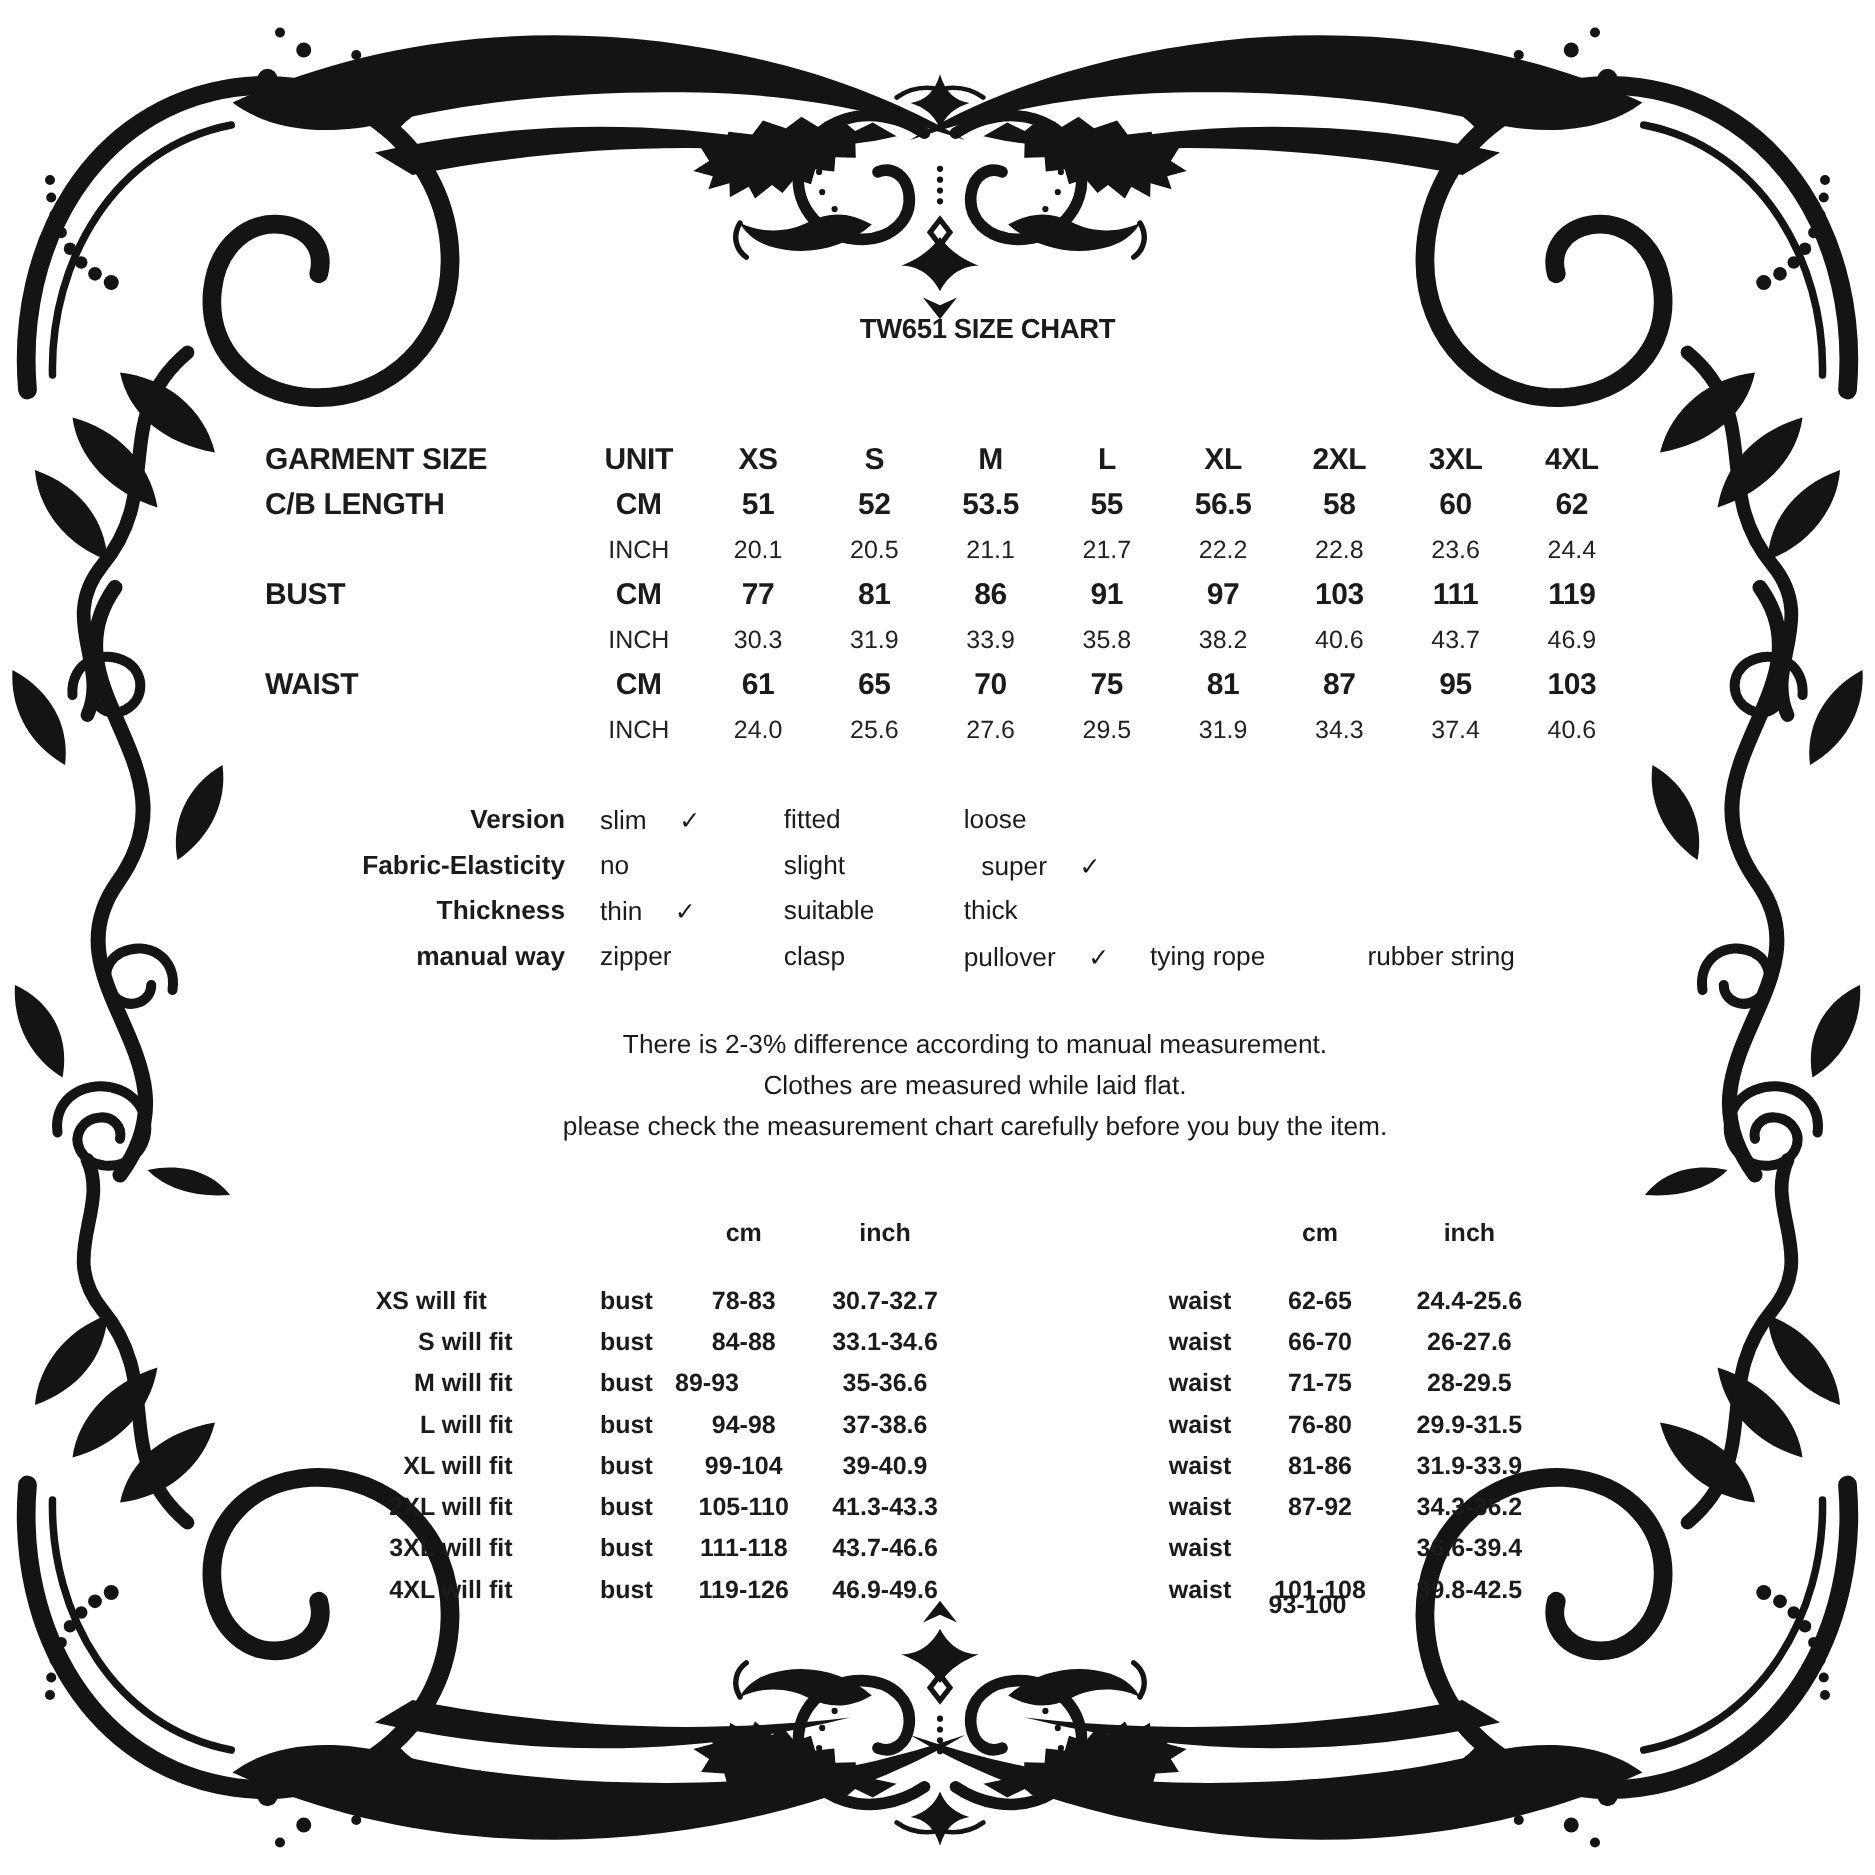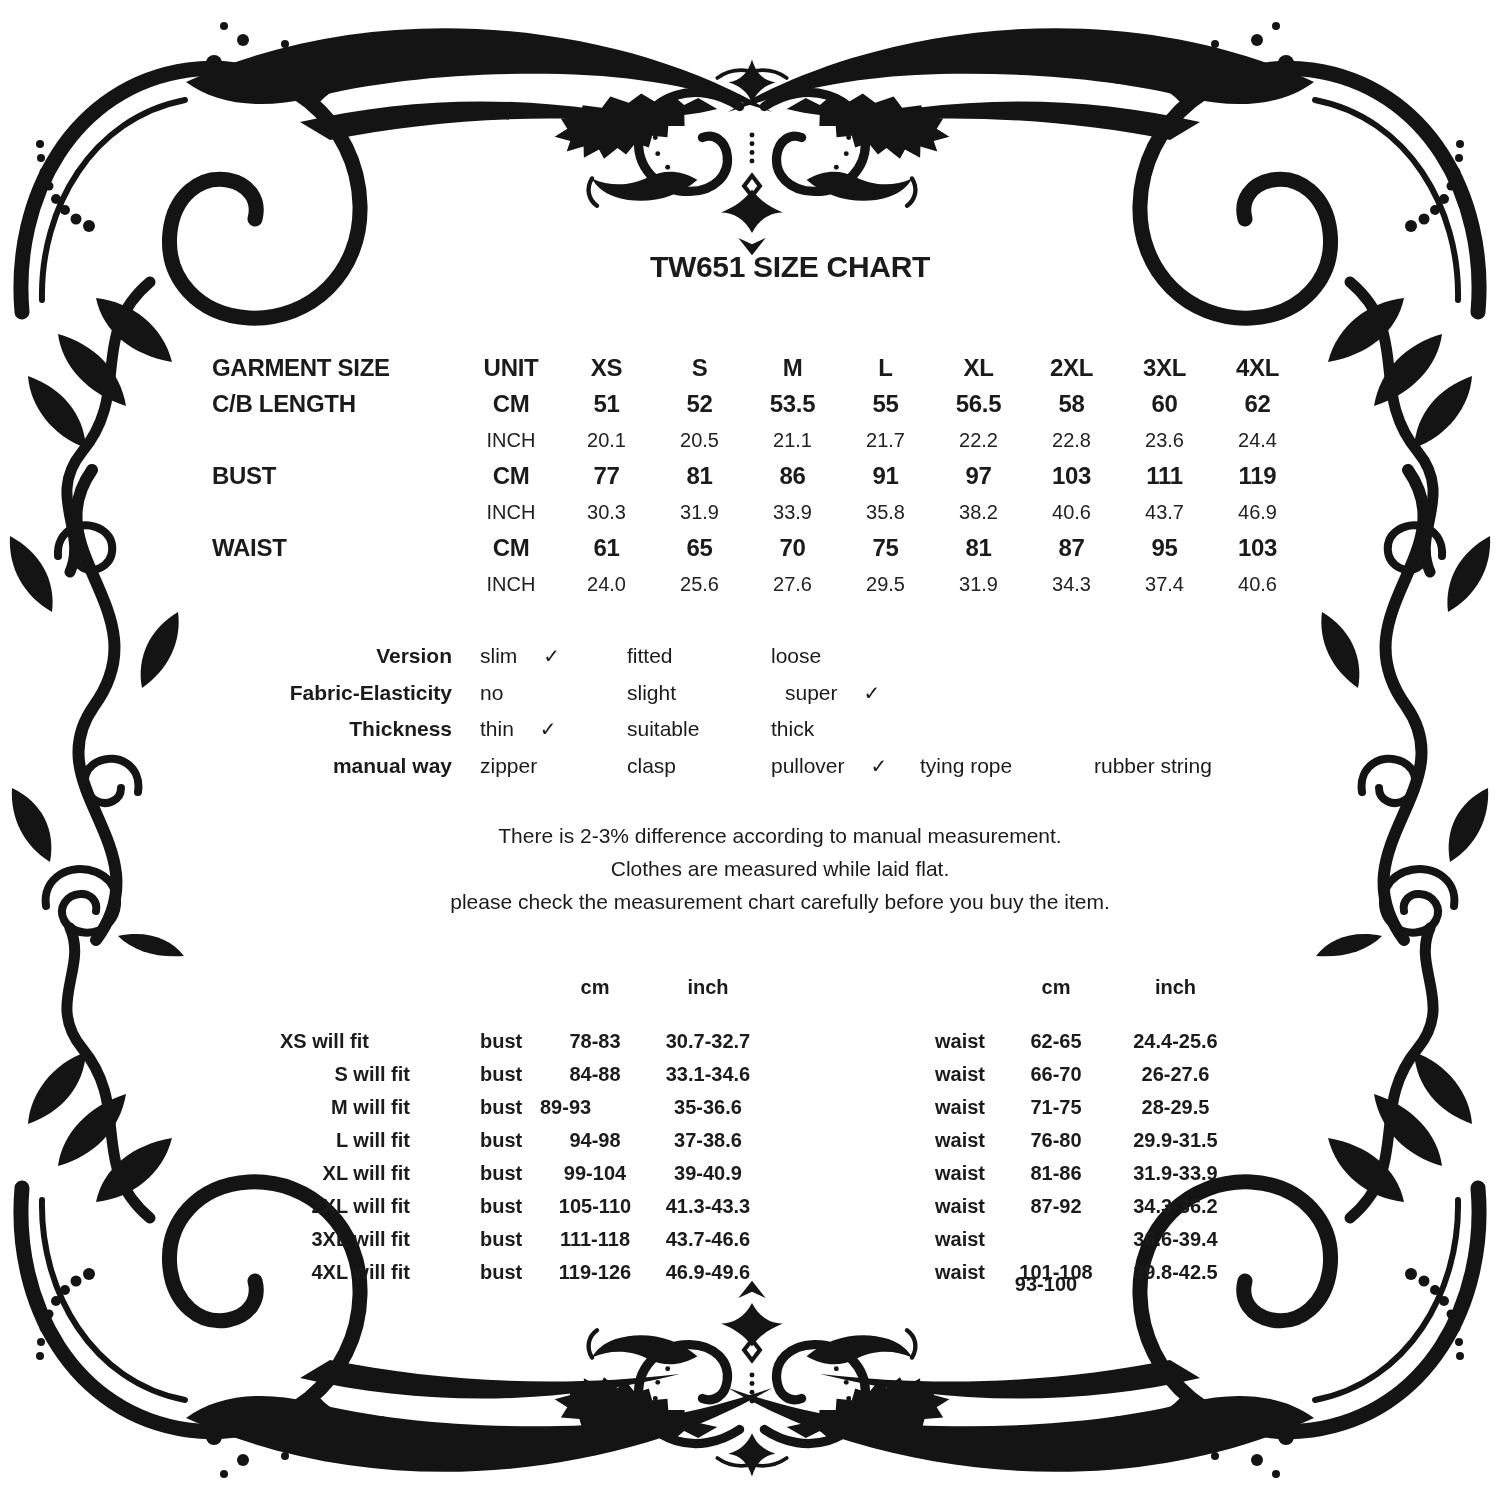--- a/index.html
+++ b/index.html
@@ -2,21 +2,21 @@
 <html><head>
 <meta charset="utf-8">
 <style>
   html,body{margin:0;padding:0;background:#ffffff;}
   #canvas{
     position:relative;width:1500px;height:1500px;background:#ffffff;
     font-family:"Liberation Sans",sans-serif;color:#1b1b1b;overflow:hidden;
   }
   .frame-svg{position:absolute;left:0;top:0;width:1500px;height:1500px;z-index:0;}
   .layer{position:absolute;z-index:2;}
-  .title{left:440px;top:250px;width:700px;text-align:center;font-size:30px;font-weight:700;letter-spacing:-0.3px;}
+  .title{left:440px;top:250px;width:700px;text-align:center;font-size:22px;font-weight:700;letter-spacing:-0.3px;}
   .subtitle{left:440px;top:301px;width:700px;text-align:center;font-size:22px;font-weight:700;}
   
   #size-table{
     left:212px;top:350px;display:grid;
     grid-template-columns:250px 98px repeat(8,93px);
     grid-auto-rows:36px;align-items:center;
   }
   .st-cell{white-space:nowrap;}
   .st-c{text-align:center;}
   .hdr{font-weight:700;font-size:24px;letter-spacing:-0.3px;}
@@ -226,21 +226,21 @@
     </div>
 
   <div class="layer" id="guide">
       <div class="g-row" style="top: 0px;">
         <span class="g-cell" style="left: 260px; width: 110px; text-align: center;">cm</span>
         <span class="g-cell" style="left: 368px; width: 120px; text-align: center;">inch</span>
         <span class="g-cell" style="left: 720px; width: 112px; text-align: center;">cm</span>
         <span class="g-cell" style="left: 833px; width: 125px; text-align: center;">inch</span>
       </div>
       <div class="g-row" style="top: 54px;">
-        <span class="g-cell" style="left: 0px; width: 130px; text-align: left;">XS will fit</span>
+        <span class="g-cell" style="left: 0px; width: 130px; text-align: center;">XS will fit</span>
         <span class="g-cell" style="left: 200px; width: 62px; text-align: left;">bust</span>
         <span class="g-cell" style="left: 260px; width: 110px; text-align: center;">78-83</span>
         <span class="g-cell" style="left: 368px; width: 120px; text-align: center;">30.7-32.7</span>
         <span class="g-cell" style="left: 655px; width: 62px; text-align: left;">waist</span>
         <span class="g-cell" style="left: 720px; width: 112px; text-align: center;">62-65</span>
         <span class="g-cell" style="left: 833px; width: 125px; text-align: center;">24.4-25.6</span>
       </div>
       <div class="g-row" style="top: 87px;">
         <span class="g-cell" style="left: 0px; width: 130px; text-align: right;">S will fit</span>
         <span class="g-cell" style="left: 200px; width: 62px; text-align: left;">bust</span>

